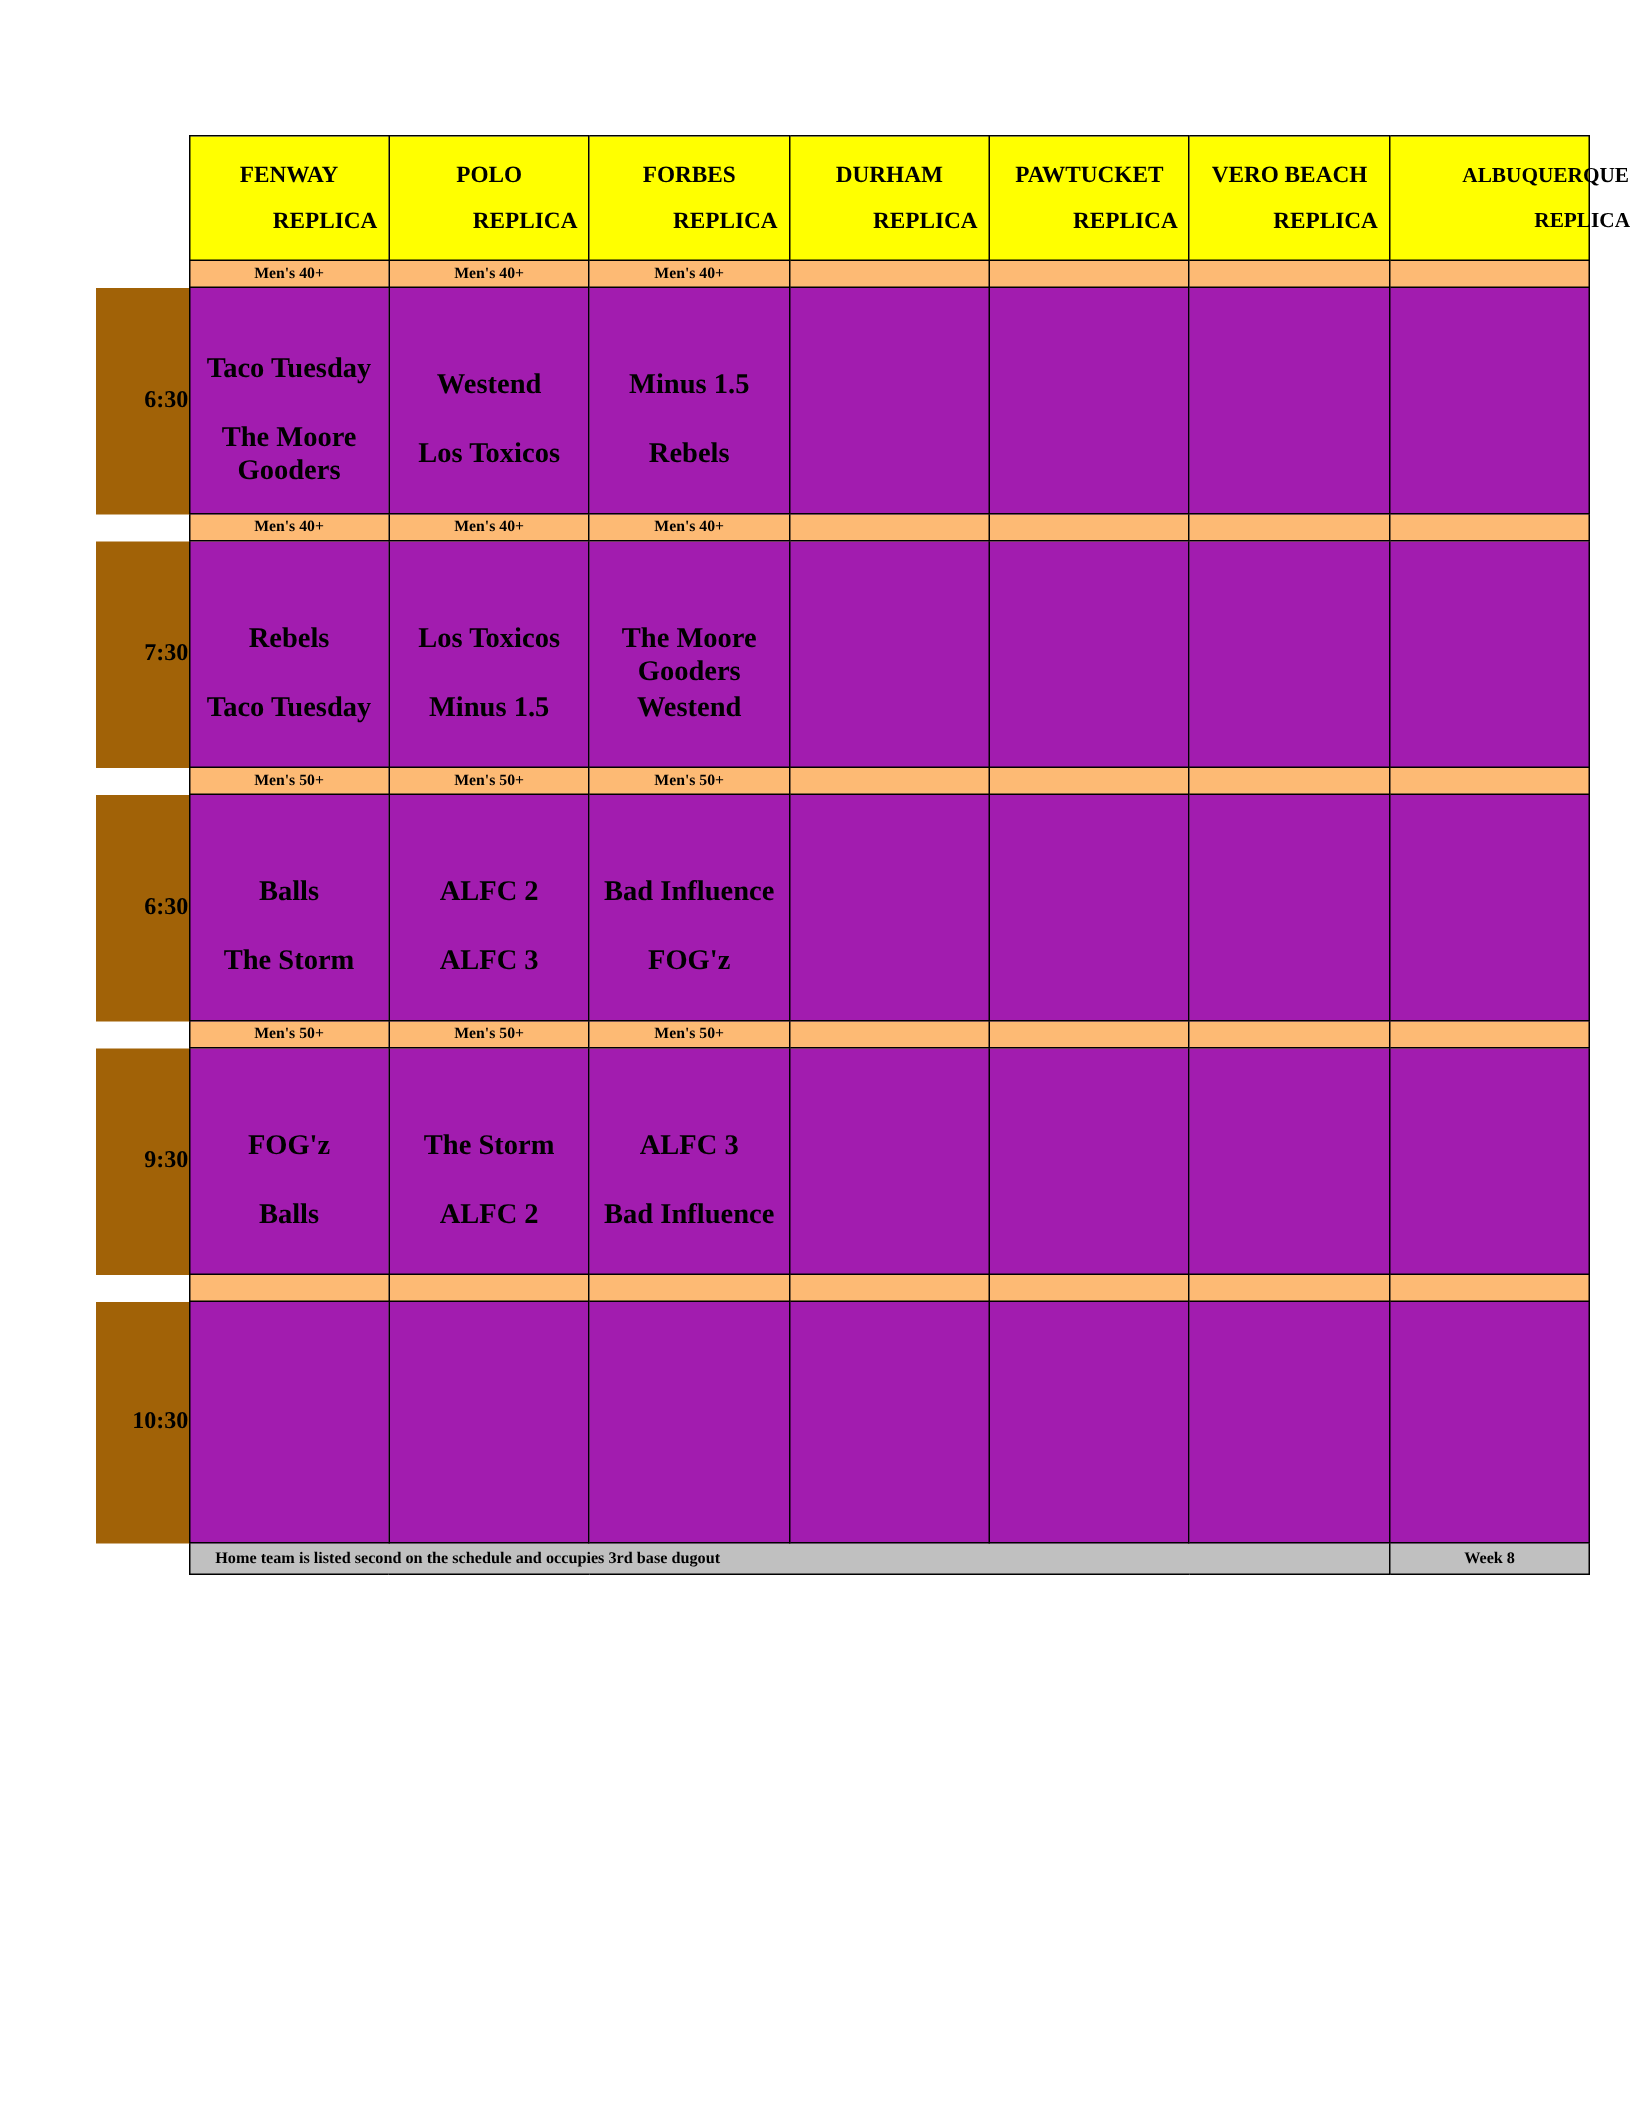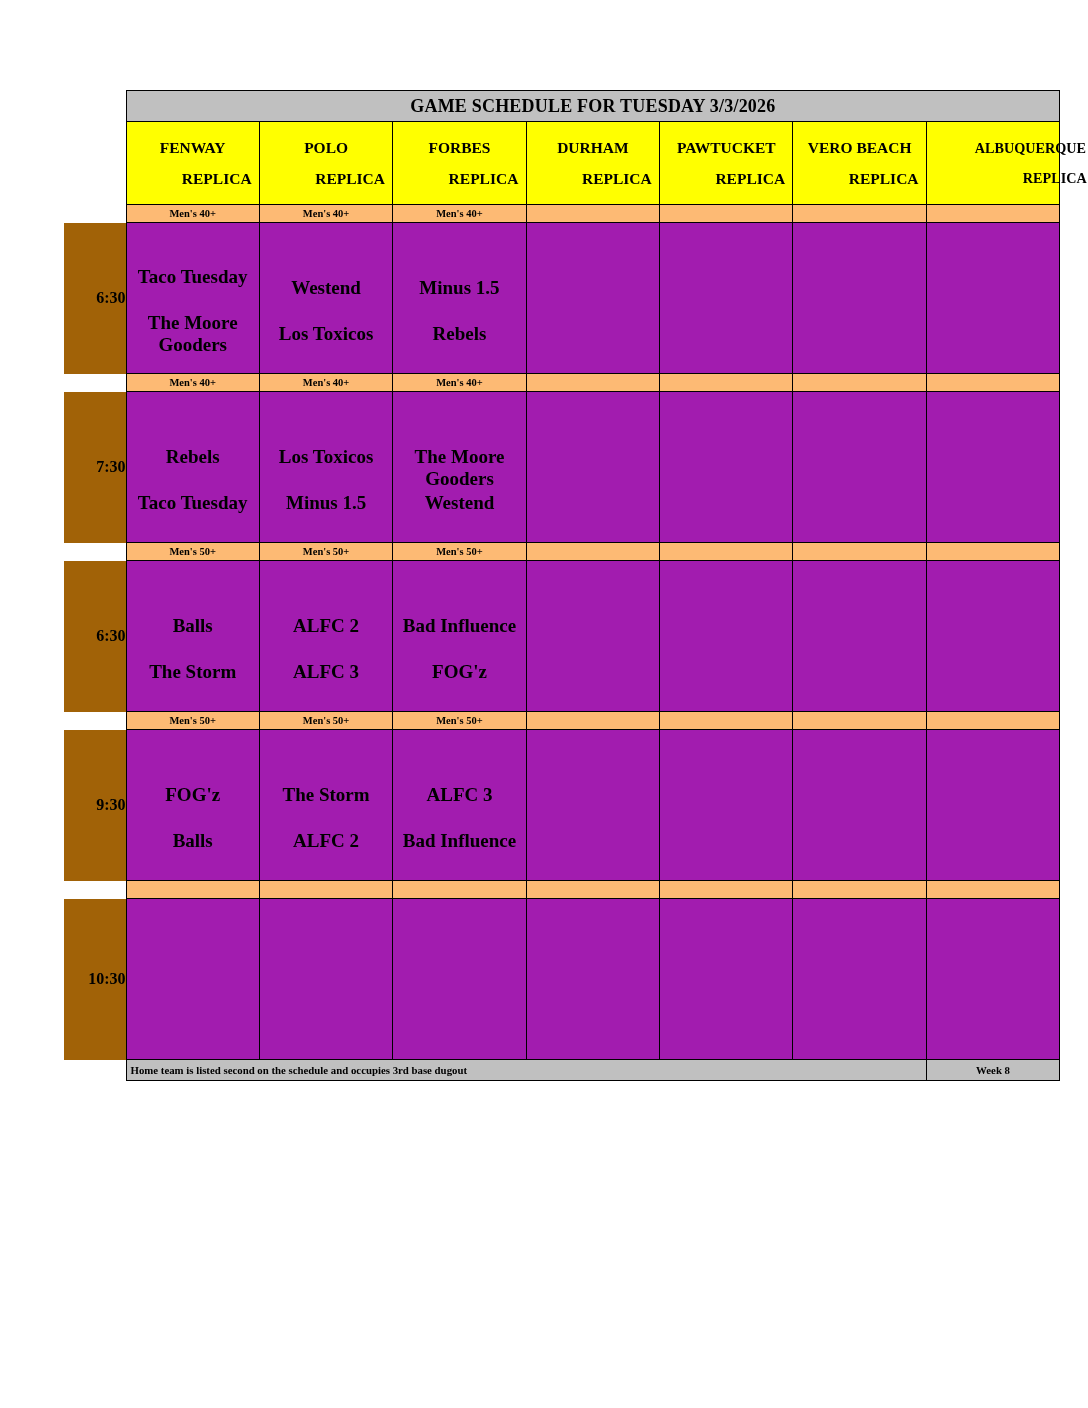--- a/index.html
+++ b/index.html
@@ -103,21 +103,21 @@
   }
   .game-cell.tall { height: 160px; }
 
   
   .footer-cell {
     border: 1px solid #000;
     background: #c0c0c0;
     font-size: 10.8px;
     font-weight: bold;
     text-align: left;
-    padding-left: 4px;
+    padding-left: 17px;
     height: 20px;
   }
   .footer-week {
     border: 1px solid #000;
     background: #c0c0c0;
     font-size: 10.8px;
     font-weight: bold;
     text-align: center;
     height: 20px;
   }
@@ -136,24 +136,20 @@
       <col class="c-field">
         <col class="c-field">
         <col class="c-field">
         <col class="c-field">
       <col class="c-field">
         <col class="c-field">
         <col class="c-field">
     </colgroup>
     <tbody>
 
-      <tr>
-        <td class="title-blank"></td>
-        <td class="title-cell" colspan="7">GAME SCHEDULE FOR TUESDAY 3/3/2026</td>
-      </tr>
 
       <tr>
         <td class="blank-left"></td>
         <td class="field-head">
           <span class="ln1">FENWAY</span>
           <span class="ln2">REPLICA</span>
         </td>
         <td class="field-head">
           <span class="ln1">POLO</span>
           <span class="ln2">REPLICA</span>

